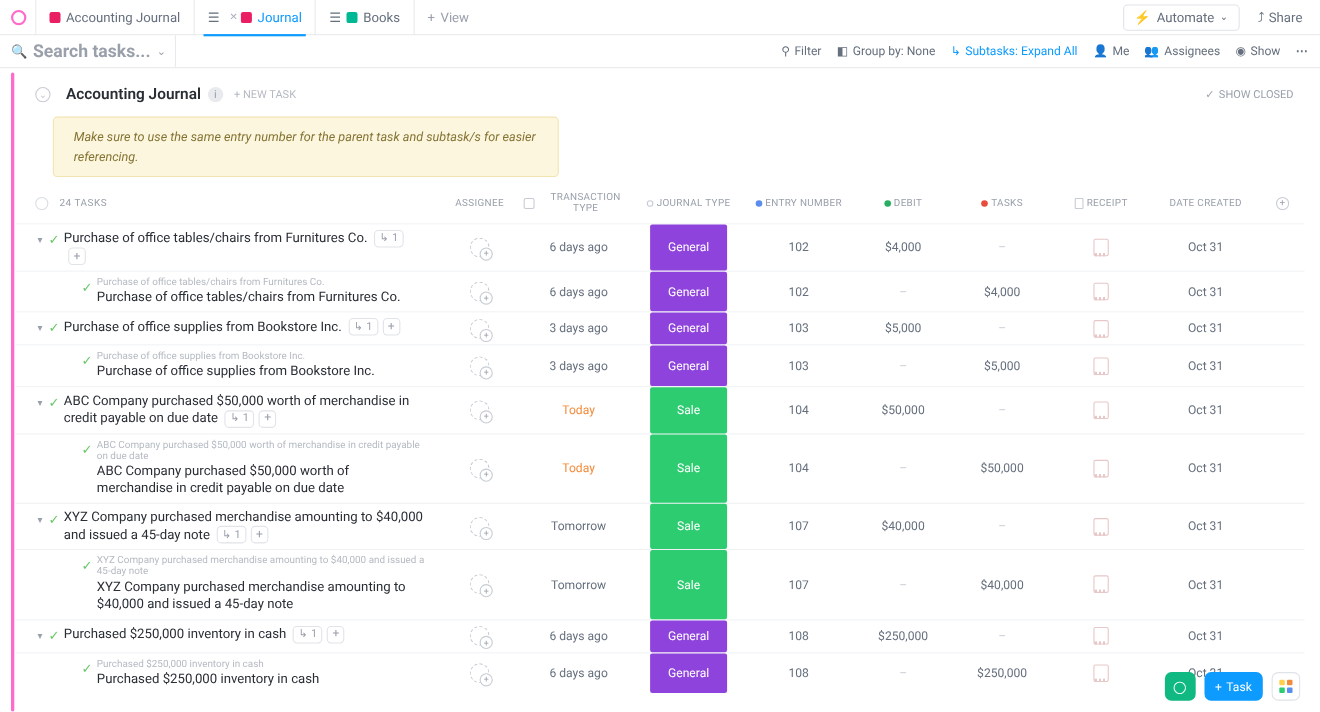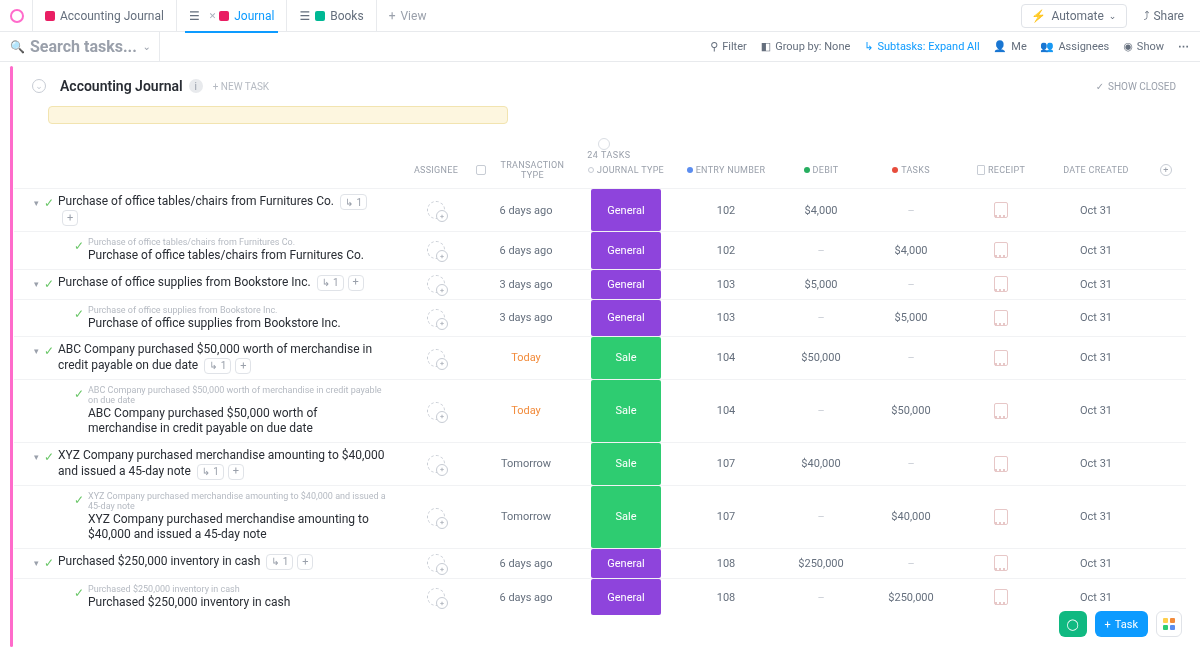--- a/index.html
+++ b/index.html
@@ -36,21 +36,21 @@
   .pink-bar { position:absolute; left:10px; top:4px; bottom:0; width:3px; background:#ff6bcb; border-radius:2px;}
   .group-header { display:flex; align-items:center; padding: 8px 0 8px 18px; }
   .group-header .circle-check { width:14px; height:14px; border:1.5px solid #c7ccd4; border-radius:50%; margin-right:8px; display:flex; align-items:center; justify-content:center; color:#c7ccd4; font-size:9px;}
   .group-header .title { font-weight:600; color:#292d34; font-size:14px;}
   .group-header .info { width:14px; height:14px; border-radius:50%; background:#e8eaed; color:#979ea9; font-size:10px; display:flex; align-items:center; justify-content:center; margin-left:6px;}
   .group-header .newtask { color:#b5bac2; font-size:10px; margin-left:10px; cursor:pointer;}
   .group-header .show-closed { margin-left:auto; color:#9aa0ab; font-size:10px; display:flex; align-items:center; gap:4px; cursor:pointer; margin-right:10px;}
 
   .banner { margin: 4px 20px 10px 34px; background:#fdf6df; border:1px solid #f2e4b0; border-radius:4px; padding: 8px 18px; color:#837333; font-style:italic; font-size:11.5px; line-height:1.6; width:460px;}
 
-  .count-row { display:flex; align-items:center; padding: 4px 0 8px 18px; color:#9aa0ab; font-size:9px;flex-direction:column;}
+  .count-row { display:flex; align-items:center; padding: 4px 0 8px 18px; color:#9aa0ab; font-size:9px;}
   .count-row .circle-check { width:12px; height:12px; border:1.5px solid #d9dde3; border-radius:50%; margin-right:10px;}
   .count-row .count { letter-spacing:0.5px;}
   .count-row .cols { margin-left:auto; display:flex;}
 
   .col { text-align:center; font-size:9px; color:#9aa0ab; letter-spacing:0.3px; display:flex; align-items:center; justify-content:center; gap:3px;}
   .col.assignee { width:80px;}
   .col.txdate   { width:100px;}
   .col.jtype    { width:100px;}
   .col.entry    { width:100px;}
   .col.debit    { width:90px;}
@@ -194,20 +194,21 @@
     <span class="title">Accounting Journal</span>
     <span class="info">i</span>
     <span class="newtask">+ NEW TASK</span>
     <div class="show-closed">
       <span>✓</span>
       <span>SHOW CLOSED</span>
     </div>
   </div>
 
   <div class="banner">
+    <div>Make sure to use the same entry number for the parent task and subtask/s for easier referencing.</div>
   </div>
 
   <div class="count-row">
     <div class="circle-check"></div>
     <span class="count">24 TASKS</span>
     <div class="cols">
       <div class="col assignee">
           <span>ASSIGNEE</span>
         </div>
       <div class="col txdate">

